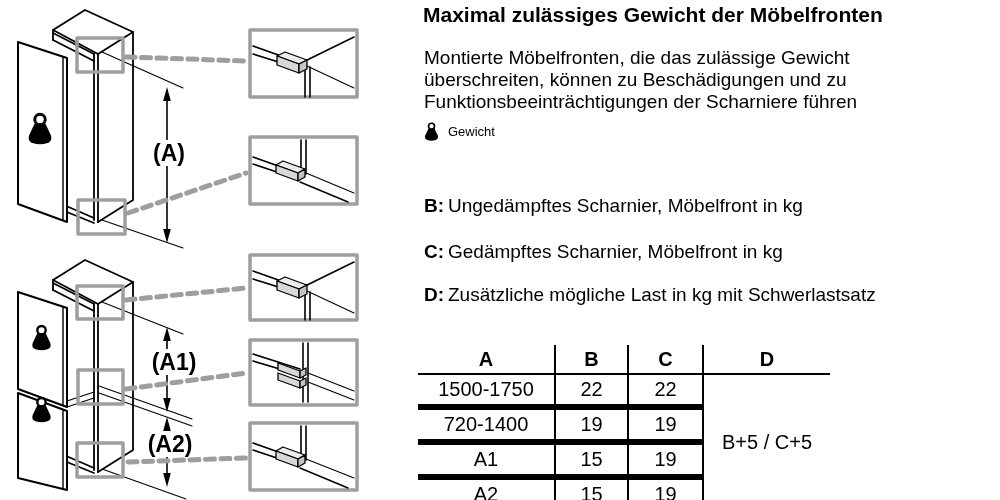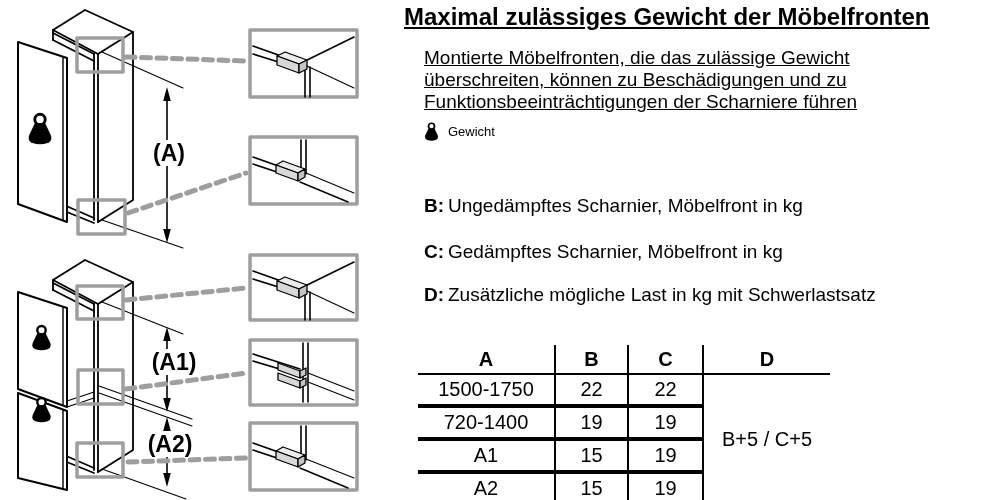--- a/index.html
+++ b/index.html
@@ -1,32 +1,32 @@
 <!DOCTYPE html>
 <html><head>
 <meta charset="utf-8">
 <style>
   html,body{margin:0;padding:0;background:#fff;}
   #page{position:relative;width:1000px;height:500px;background:#fff;overflow:hidden;
         font-family:"Liberation Sans",sans-serif;color:#000;}
   .abs{position:absolute;}
   
-  .doc-title{left:404px;top:3px;font-size:24px;font-weight:700;white-space:nowrap;text-decoration:underline;}
-  .para-line{left:424px;font-size:19px;white-space:nowrap;text-decoration:underline;}
+  .doc-title{left:423px;top:3px;font-size:21px;font-weight:700;white-space:nowrap;}
+  .para-line{left:424px;font-size:19px;white-space:nowrap;}
   .legend-row{left:424px;top:122px;display:flex;align-items:center;gap:9px;font-size:13px;}
   .def-row{left:424px;font-size:19px;white-space:nowrap;}
   .def-key{display:inline-block;width:24px;font-weight:700;}
   
   table.spec{position:absolute;left:418px;top:345px;border-collapse:collapse;
              table-layout:fixed;font-size:20px;}
   table.spec th,table.spec td{padding:0;text-align:center;vertical-align:middle;
              height:29px;font-weight:400;overflow:hidden;white-space:nowrap;}
   table.spec thead th{height:28px;font-weight:700;border-bottom:2px solid #000;}
   .colsep{border-left:2px solid #000;}
-  td.rb{border-bottom:4px solid #000000;margin-top:44px;}
+  td.rb{border-bottom:6px solid #000000;margin-top:44px;}
   td.bold{font-weight:700;}
   td.dcell{text-align:center;margin-top:39px;}
   
   .dim-label{background:#fff;font-weight:700;font-size:23px;text-align:center;
              line-height:24px;padding:1px 2px;}
   .lblA{left:147px;top:140px;width:40px;}
   .lblA1{left:146px;top:349px;width:52px;}
   .lblA2{left:142px;top:431px;width:52px;}
   svg{display:block;}
 </style>

